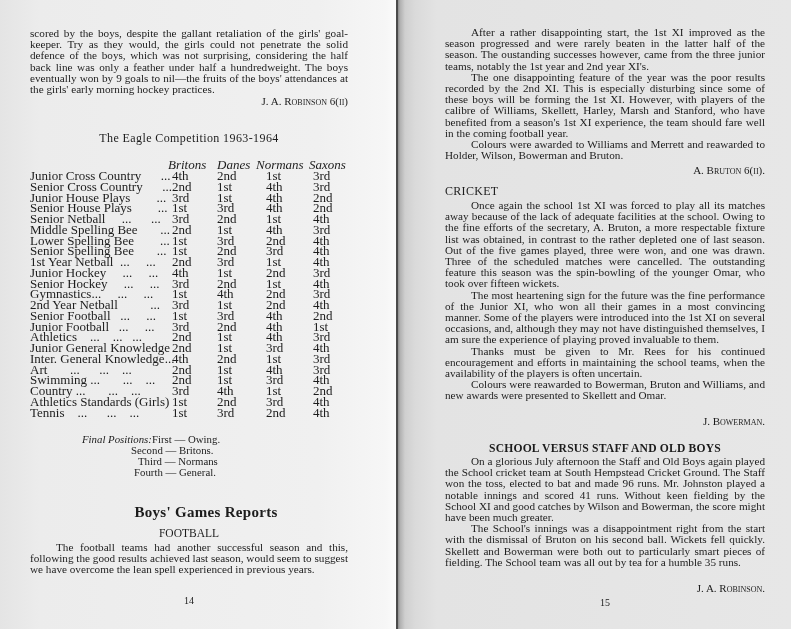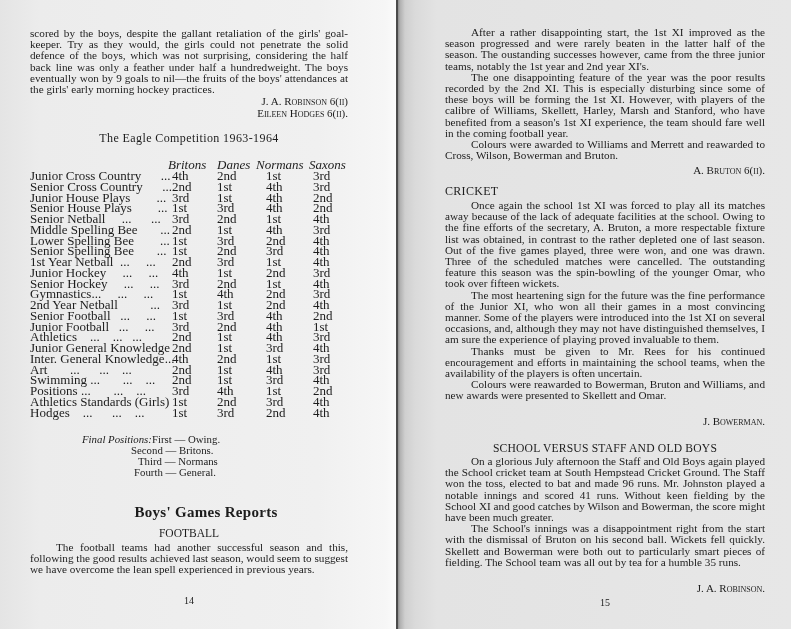--- a/index.html
+++ b/index.html
@@ -49,33 +49,32 @@
   #football-para { position:absolute; left:30px; top:542px; width:318px; }
   #page-num-left { position:absolute; left:30px; top:595px; width:318px; text-align:center; font-size:10px; }
 
   
   .rcol { position:absolute; left:445px; width:320px; }
   #r-football { top:27px; }
   #r-sig1 { top:165px; }
   #cricket-heading { position:absolute; left:445px; top:184px; width:320px; font-size:12px; letter-spacing:0.3px; }
   #r-cricket { top:200px; }
   #r-sig2 { top:416px; }
-  #svs-heading { position:absolute; left:445px; top:442px; width:320px; text-align:center; font-size:11.6px; letter-spacing:0.2px; }
+  #svs-heading { position:absolute; left:445px; top:442px; width:320px; text-align:center; font-size:11.6px; letter-spacing:0.2px;font-weight:bold; }
   #r-svs { top:456px; }
   #r-sig3 { top:583px; }
   #page-num-right { position:absolute; left:445px; top:597px; width:320px; text-align:center; font-size:10px; }
 </style>
 </head>
 <body>
 
 <div class="page page-left">
   <div id="left-intro">
     <p class="para">scored by the boys, despite the gallant retaliation of the girls' goal-keeper. Try as they would, the girls could not penetrate the solid defence of the boys, which was not surprising, considering the half back line was only a feather under half a hundredweight. The boys eventually won by 9 goals to nil—the fruits of the boys' attendances at the girls' early morning hockey practices.</p>
     <p class="sig" style="margin-top:1px">J. A. Robinson 6(ii)</p>
-    <p class="sig">Eileen Hodges 6(ii).</p>
   </div>
 
   <div id="eagle-title">The Eagle Competition 1963-1964</div>
 
   <div id="eagle-table">
     <div class="thead">
       <span class="c-b">Britons</span>
       <span class="c-d">Danes</span>
       <span class="c-n">Normans</span>
       <span class="c-s">Saxons</span>
@@ -215,35 +214,35 @@
           <span class="c-s">3rd</span>
         </div>
         <div class="trow">
           <span class="c-ev">Swimming ...       ...    ...</span>
           <span class="c-b">2nd</span>
           <span class="c-d">1st</span>
           <span class="c-n">3rd</span>
           <span class="c-s">4th</span>
         </div>
         <div class="trow">
-          <span class="c-ev">Positions ...       ...    ...</span>
+          <span class="c-ev">Country ...       ...    ...</span>
           <span class="c-b">3rd</span>
           <span class="c-d">4th</span>
           <span class="c-n">1st</span>
           <span class="c-s">2nd</span>
         </div>
         <div class="trow">
           <span class="c-ev">Athletics Standards (Girls)</span>
           <span class="c-b">1st</span>
           <span class="c-d">2nd</span>
           <span class="c-n">3rd</span>
           <span class="c-s">4th</span>
         </div>
         <div class="trow">
-          <span class="c-ev">Hodges    ...      ...    ...</span>
+          <span class="c-ev">Tennis    ...      ...    ...</span>
           <span class="c-b">1st</span>
           <span class="c-d">3rd</span>
           <span class="c-n">2nd</span>
           <span class="c-s">4th</span>
         </div>
       </div>
   </div>
 
   <div id="final-positions">
     <span class="fp-label">Final Positions:</span>
@@ -258,21 +257,21 @@
   <p id="football-para" class="para indent">The football teams had another successful season and this, following the good results achieved last season, would seem to suggest we have overcome the lean spell experienced in previous years.</p>
   <div id="page-num-left">14</div>
 </div>
 
 <div class="page page-right"></div>
 <div class="gutter-line"></div>
 
 <div class="rcol" id="r-football">
   <p class="para indent">After a rather disappointing start, the 1st XI improved as the season progressed and were rarely beaten in the latter half of the season. The oustanding successes however, came from the three junior teams, notably the 1st year and 2nd year XI's.</p>
   <p class="para indent">The one disappointing feature of the year was the poor results recorded by the 2nd XI. This is especially disturbing since some of these boys will be forming the 1st XI. However, with players of the calibre of Williams, Skellett, Harley, Marsh and Stanford, who have benefited from a season's 1st XI experience, the team should fare well in the coming football year.</p>
-  <p class="para indent">Colours were awarded to Williams and Merrett and reawarded to Cross, Wilson, Bowerman and Bruton.</p>
+  <p class="para indent">Colours were awarded to Williams and Merrett and reawarded to Holder, Wilson, Bowerman and Bruton.</p>
 </div>
 <p class="sig rcol" id="r-sig1">A. Bruton 6(ii).</p>
 
 <div id="cricket-heading">CRICKET</div>
 <div class="rcol" id="r-cricket">
   <p class="para indent">Once again the school 1st XI was forced to play all its matches away because of the lack of adequate facilities at the school. Owing to the fine efforts of the secretary, A. Bruton, a more respectable fixture list was obtained, in contrast to the rather depleted one of last season. Out of the five games played, three were won, and one was drawn. Three of the scheduled matches were cancelled. The outstanding feature this season was the spin-bowling of the younger Omar, who took over fifteen wickets.</p>
   <p class="para indent">The most heartening sign for the future was the fine performance of the Junior XI, who won all their games in a most convincing manner. Some of the players were introduced into the 1st XI on several occasions, and, although they may not have distinguished themselves, I am sure the experience of playing proved invaluable to them.</p>
   <p class="para indent">Thanks must be given to Mr. Rees for his continued encouragement and efforts in maintaining the school teams, when the availability of the players is often uncertain.</p>
   <p class="para indent">Colours were reawarded to Bowerman, Bruton and Williams, and new awards were presented to Skellett and Omar.</p>
 </div>

